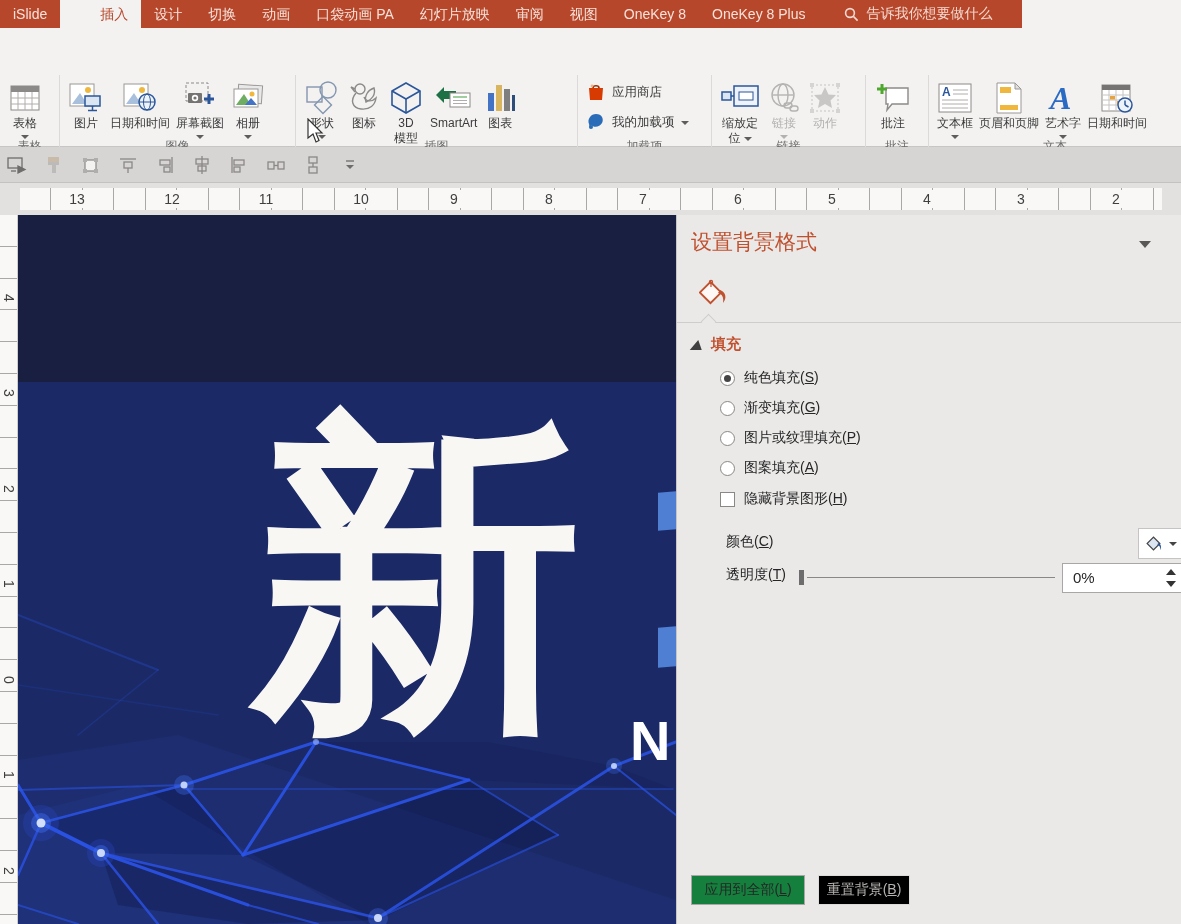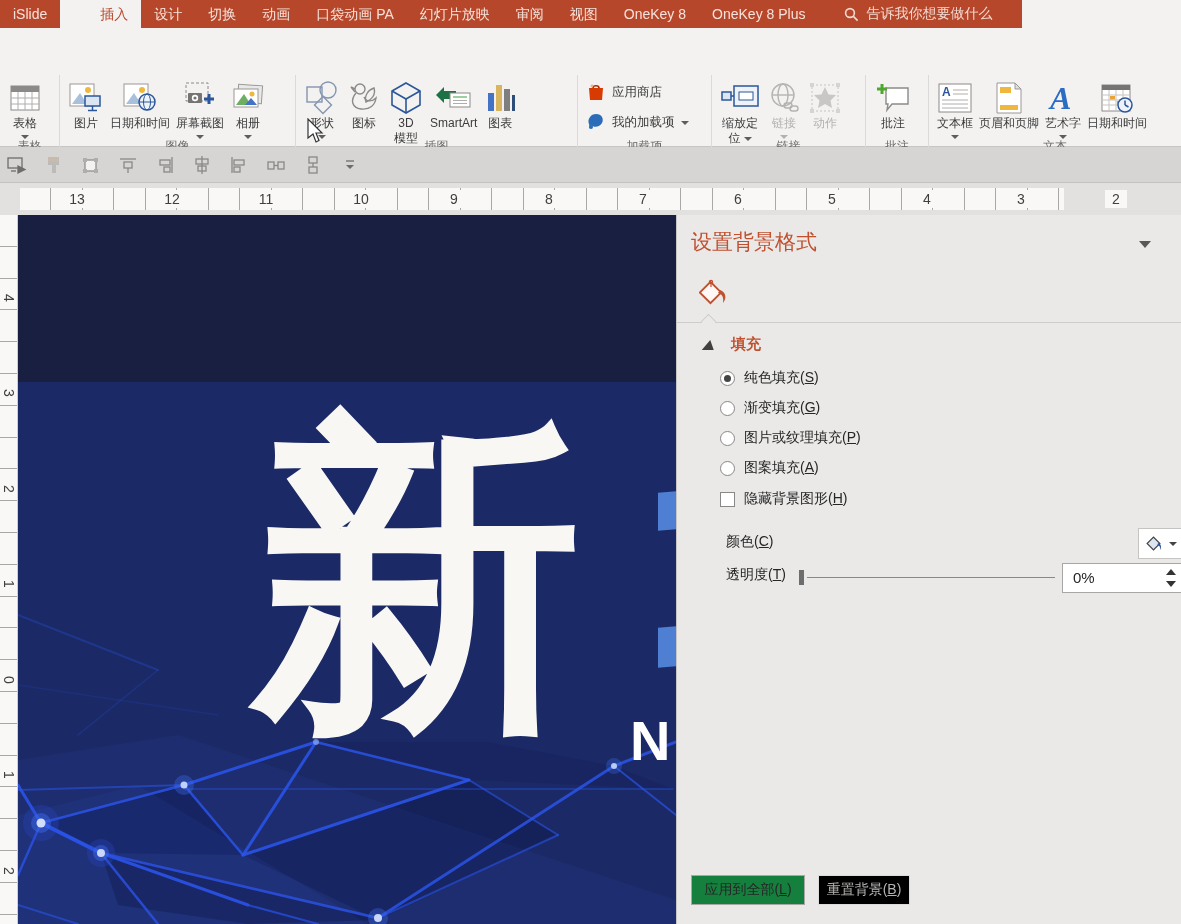--- a/index.html
+++ b/index.html
@@ -25,40 +25,40 @@
   .disabled .drop { border-top-color:#b3b1af; }
   .srow { display:flex; align-items:center; gap:6px; height:26px; padding:0 4px; margin:4px 0 2px 4px; }
   .srow .rlabel { font-size:12.5px; }
 
   
   #qat { position:absolute; left:0; top:147px; width:1181px; height:36px; background:#d6d5d4; border-bottom:1px solid #c4c2c0; display:flex; align-items:center; padding-left:6px; gap:15px; }
   .qico { width:22px; height:22px; display:flex; align-items:center; justify-content:center; }
 
   
   #hruler { position:absolute; left:0; top:183px; width:1181px; height:32px; background:#e2e1e0; }
-  #hruler .strip { position:absolute; left:20px; top:5px; width:1044px; height:22px; background:#f9f8f7;
+  #hruler .strip { position:absolute; left:20px; top:5px; width:1142px; height:22px; background:#f9f8f7;
       background-image:repeating-linear-gradient(to right, transparent 0 30.5px, #aaa8a6 30.5px 31.5px); }
   .hnum { position:absolute; top:2px; width:22px; text-align:center; font-size:14px; color:#3f3f3f; background:#f9f8f7; line-height:18px; }
   #vruler { position:absolute; left:0; top:215px; width:18px; height:709px; background:#f9f8f7; border-right:1px solid #d0cecd;
       background-image:repeating-linear-gradient(to bottom, transparent 0 30.8px, #aaa8a6 30.8px 31.8px); }
   .vnum { position:absolute; left:1px; width:16px; height:16px; text-align:center; font-size:14px; color:#3f3f3f; background:#f9f8f7; transform:rotate(90deg); line-height:16px; }
 
   
   #slide { position:absolute; left:18px; top:215px; width:658px; height:709px; overflow:hidden; background:#1b2a66; }
   #bigchar { position:absolute; left:233px; top:196px; font-size:332px; line-height:1; font-weight:800; color:#f8f7f4; }
   #bigN { position:absolute; left:612px; top:493px; font-size:56px; font-weight:700; color:#ffffff; }
   .bluesq { position:absolute; left:640px; width:18px; background:#4e7fd3; transform:skewY(-5deg); }
 
   
   #pane { position:absolute; left:676px; top:215px; width:505px; height:709px; background:#eae9e8; border-left:1px solid #c8c6c4; font-size:14px; color:#262626; }
   #pane-title { position:absolute; left:14px; top:13px; font-size:21px; color:#c0512f; }
   #pane-close-dd { position:absolute; left:462px; top:26px; width:0; height:0; border-left:6px solid transparent; border-right:6px solid transparent; border-top:7px solid #5a5856; }
   #fill-divider { position:absolute; left:0; top:107px; width:505px; border-top:1px solid #cfcdcb; }
   #fill-caret { position:absolute; left:26px; top:101px; width:11px; height:11px; background:#eae9e8; border-top:1px solid #cfcdcb; border-left:1px solid #cfcdcb; transform:rotate(45deg); }
-  .sect-head { position:absolute; left:26px; top:120px; display:flex; align-items:center; gap:16px; }
+  .sect-head { position:absolute; left:14px; top:120px; display:flex; align-items:center; gap:8px; }
   .sect-tri { width:0; height:0; border-left:6px solid transparent; border-right:6px solid transparent; border-bottom:10px solid #404040; transform:skewX(-14deg); }
   .sect-label { font-size:15px; font-weight:bold; color:#c0512f; }
   .opt { position:absolute; left:43px; height:20px; display:flex; align-items:center; gap:9px; }
   .radio { width:15px; height:15px; border:1px solid #8a8886; border-radius:50%; background:#fff; position:relative; }
   .radio.sel::after { content:""; position:absolute; left:3px; top:3px; width:7px; height:7px; border-radius:50%; background:#444; }
   .chk { width:15px; height:15px; border:1px solid #8a8886; background:#fff; }
   .key { text-decoration:underline; }
   #color-btn { position:absolute; left:461px; top:313px; width:44px; height:31px; background:#fff; border:1px solid #c6c4c2; display:flex; align-items:center; gap:5px; padding-left:7px; }
   #color-btn .dd { width:0;height:0;border-left:4px solid transparent;border-right:4px solid transparent;border-top:4px solid #444; }
   #trans-thumb { position:absolute; left:122px; top:355px; width:5px; height:15px; background:#6d6d6d; }

